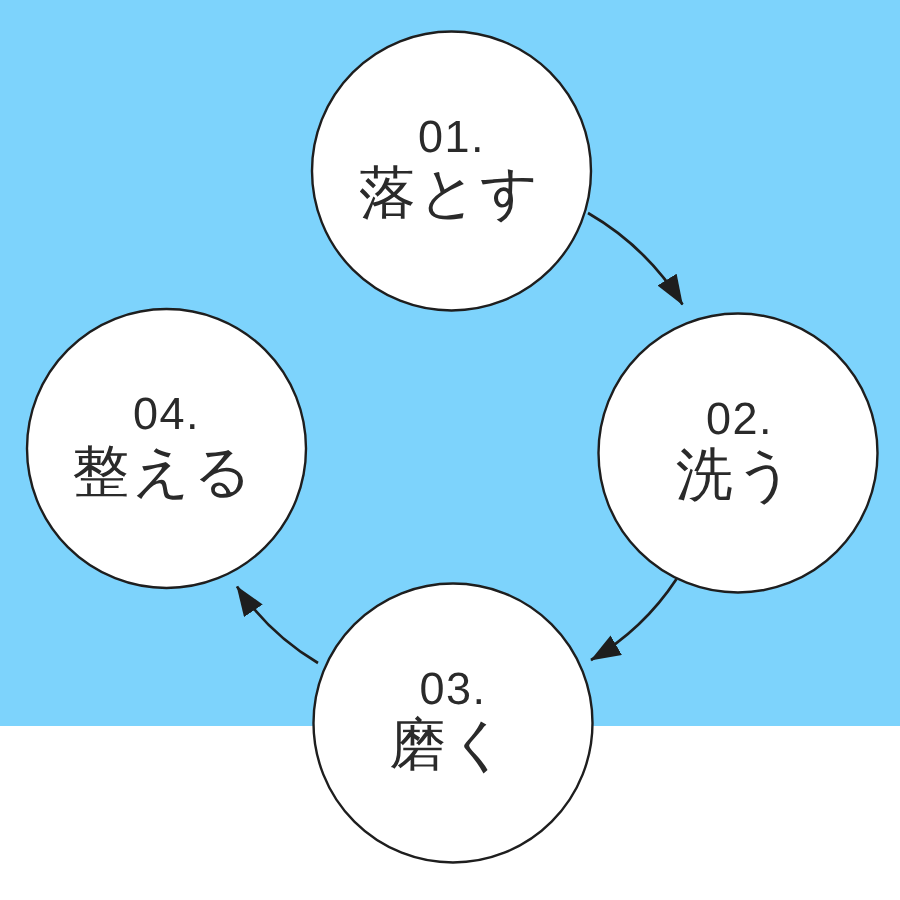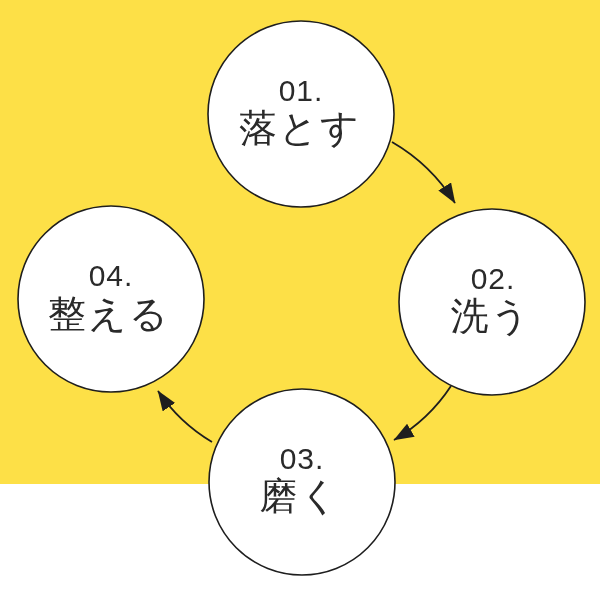--- a/index.html
+++ b/index.html
@@ -8,21 +8,21 @@
     width: 600px;
     height: 600px;
     background: #ffffff;
     overflow: hidden;
     font-family: "Liberation Sans", "DejaVu Sans", sans-serif;
   }
   .stage {
     position: relative;
     width: 600px;
     height: 484px;
-    background: #fde047;
+    background: #7dd3fc;
   }
   svg { display: block; }
   .node-circle {
     fill: #ffffff;
     stroke-width: 1.6px;
   }
   .flow-arrow {
     fill: none;
     stroke-width: 1.8px;
   }

